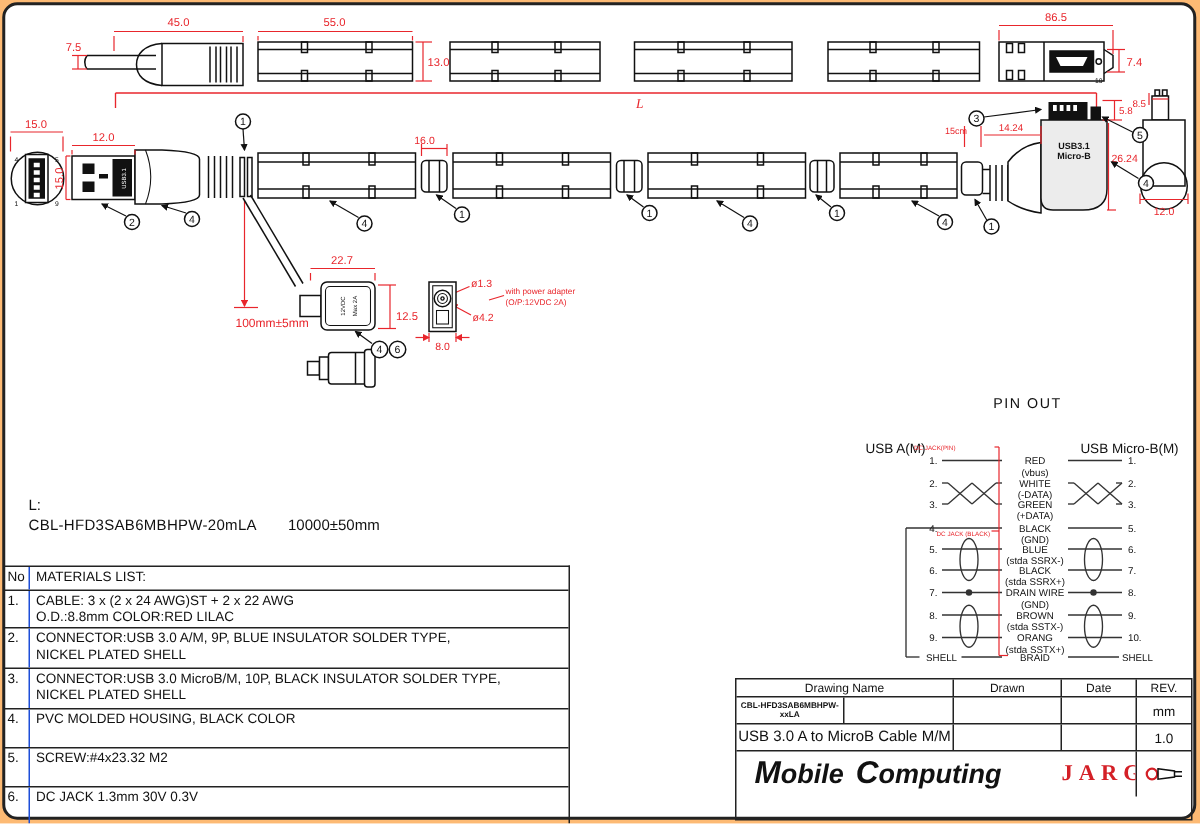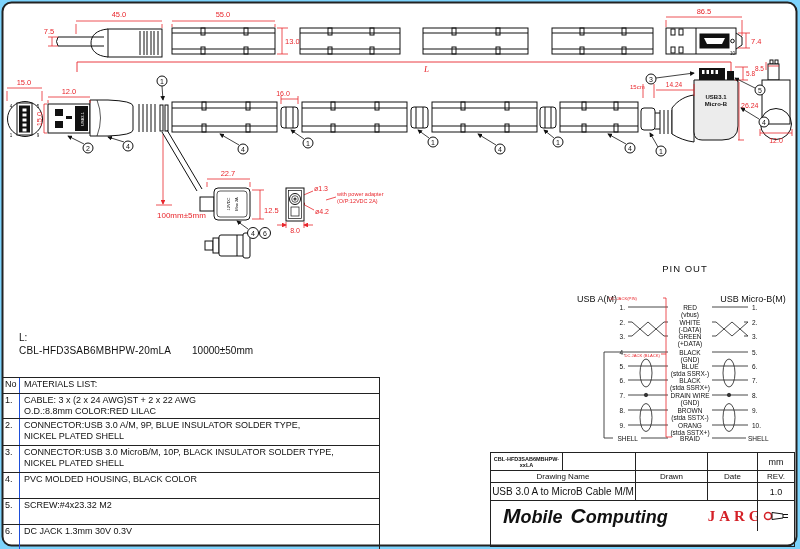--- a/index.html
+++ b/index.html
@@ -1,16 +1,16 @@
 <!DOCTYPE html>
 <html><head>
 <meta charset="utf-8">
 <style>
   html,body{margin:0;padding:0;background:#fff;}
-  #sheet{position:relative;width:800px;height:549px;background:#7dd3fc;overflow:hidden;
+  #sheet{position:relative;width:800px;height:549px;background:#fdba74;overflow:hidden;
          font-family:"Liberation Sans",sans-serif;color:#111;}
   #draw{position:absolute;left:0;top:0;}
   svg text{font-family:"Liberation Sans",sans-serif;}
   .tb{fill:#111;}
   .tr{fill:#e8262c;}
   .it{font-style:italic;font-family:"Liberation Serif",serif;}
 
   
   #lnote{position:absolute;left:19px;top:331px;font-size:10px;line-height:13px;}
   #lnote .part{letter-spacing:.2px;margin-top:24px;}
@@ -562,32 +562,32 @@
     <div class="mno">5.</div>
     <div class="mdesc">SCREW:#4x23.32 M2</div>
   </div>
   <div class="mrow m2l">
     <div class="mno">6.</div>
     <div class="mdesc">DC JACK 1.3mm 30V 0.3V</div>
   </div>
 </div>
 
 <div id="tblock">
+  <div class="trow cols4 r3">
+    <div class="tc">Drawing Name</div>
+    <div class="tc">Drawn</div>
+    <div class="tc">Date</div>
+    <div class="tc">REV.</div>
+  </div>
   <div class="trow cols5 r2">
     <div class="tc pn">CBL-HFD3SAB6MBHPW-xxLA</div>
     <div class="tc"></div>
     <div class="tc"></div>
     <div class="tc"></div>
     <div class="tc unit">mm</div>
-  </div>
-  <div class="trow cols4 r3">
-    <div class="tc">Drawing Name</div>
-    <div class="tc">Drawn</div>
-    <div class="tc">Date</div>
-    <div class="tc">REV.</div>
   </div>
   <div class="trow cols4 r4">
     <div class="tc dname">USB 3.0 A to MicroB Cable M/M</div>
     <div class="tc"></div>
     <div class="tc"></div>
     <div class="tc rev">1.0</div>
   </div>
   <div class="trow r5" style="grid-template-columns:267px 1fr;">
     <div class="tc logocell">
       <svg width="10" height="14">

